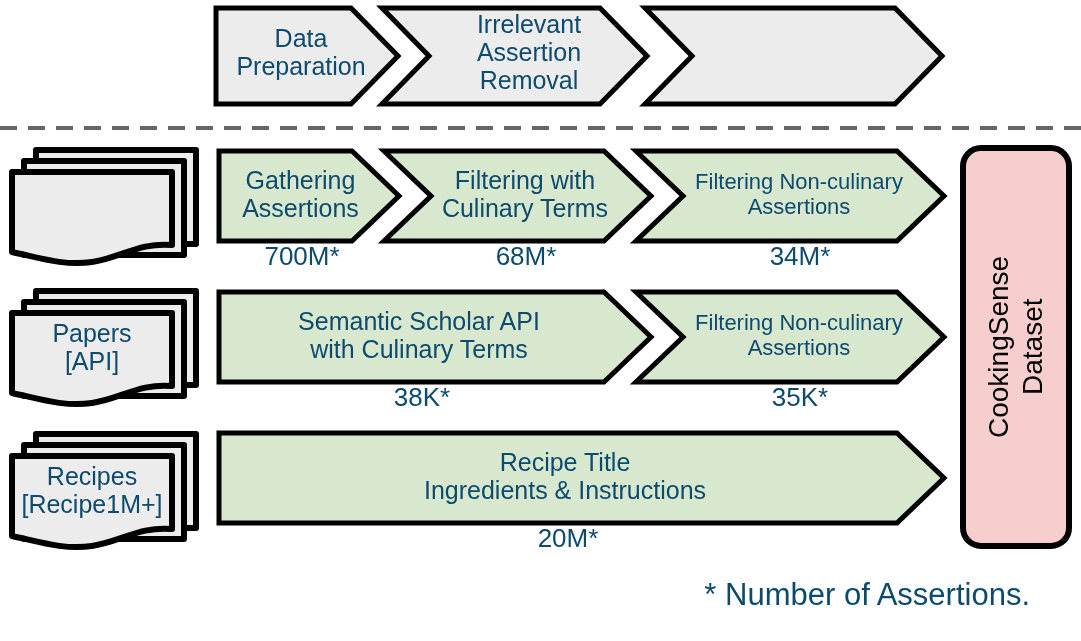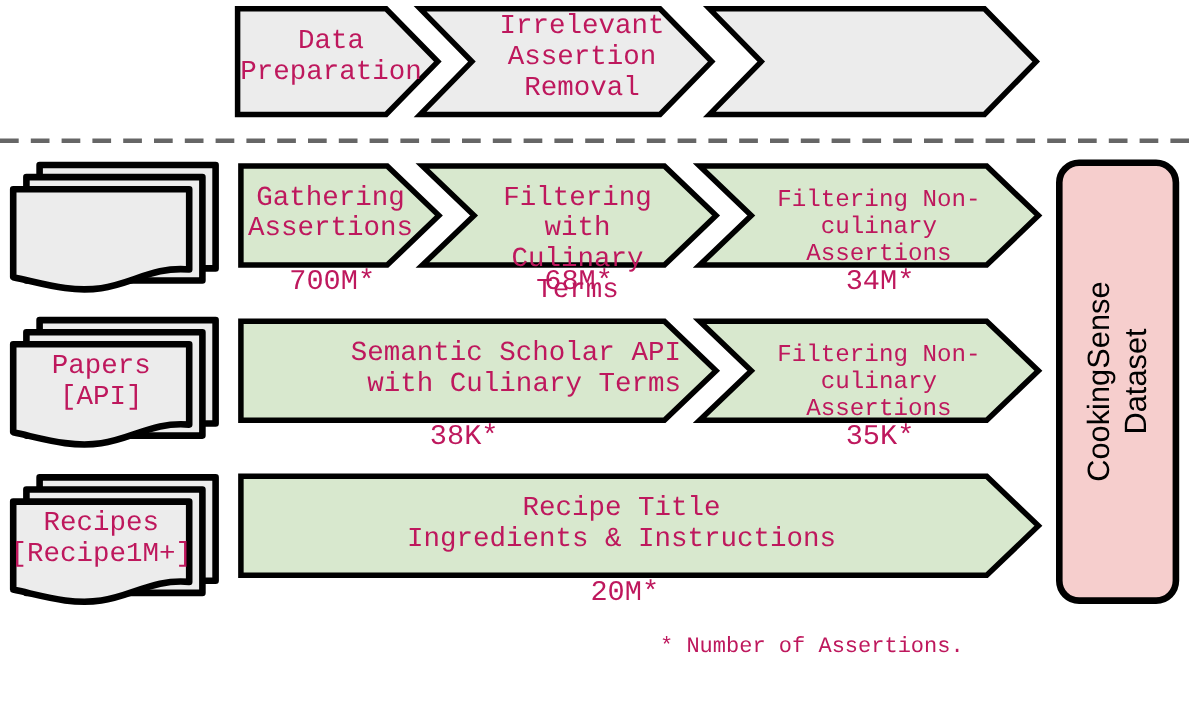--- a/index.html
+++ b/index.html
@@ -26,32 +26,31 @@
   }
   .shape-fill-gray { fill: #ececec; stroke: #000000; stroke-width: 5; stroke-linejoin: miter; }
   .shape-fill-green { fill: #d8e8ce; stroke: #000000; stroke-width: 5; stroke-linejoin: miter; }
   .shape-fill-pink  { fill: #f6cecd; stroke: #000000; stroke-width: 6; stroke-linejoin: round; }
   .doc-sheet { fill: #ececec; stroke: #000000; stroke-width: 6; stroke-linejoin: round; }
   .divider-line { stroke: #666666; stroke-width: 4; stroke-dasharray: 17 11; fill: none; }
 
   .lbl {
     position: absolute;
     text-align: center;
-    color: #be185d;
+    color: #0c4a6e;
     line-height: 1.12;
     white-space: pre-line;
     pointer-events: none;
-    font-family: Liberation Mono, monospace;
   }
   .stage-label { font-size: 25px; }
   .proc-label-lg { font-size: 25px; }
   .proc-label-sm { font-size: 22px; }
   .count-label { font-size: 26px; }
   .src-label { font-size: 25px; }
-  .footnote-label { font-size: 20px; text-align: left; }
+  .footnote-label { font-size: 31px; text-align: right; }
   .vert-label {
     position: absolute;
     font-size: 28px;
     text-align: center;
     color: #000;
     writing-mode: vertical-rl;
     transform: rotate(180deg);
     line-height: 1.2;
     white-space: pre-line;
   }
@@ -116,21 +115,21 @@
 Assertions</div>
   <div class="lbl proc-label-lg" style="left:431px; top:166px; width:188px;">Filtering with
 Culinary Terms</div>
   <div class="lbl proc-label-sm" style="left:683px; top:170px; width:232px;">Filtering Non-culinary
 Assertions</div>
 
   <div class="lbl count-label" style="left:222px; top:242px; width:160px;">700M*</div>
   <div class="lbl count-label" style="left:434px; top:242px; width:184px;">68M*</div>
   <div class="lbl count-label" style="left:686px; top:242px; width:228px;">34M*</div>
 
-  <div class="lbl proc-label-lg" style="left:219px; top:307px; width:400px;text-align:right;">Semantic Scholar API
+  <div class="lbl proc-label-lg" style="left:219px; top:307px; width:400px;">Semantic Scholar API
 with Culinary Terms</div>
   <div class="lbl proc-label-sm" style="left:683px; top:311px; width:232px;">Filtering Non-culinary
 Assertions</div>
 
   <div class="lbl count-label" style="left:222px; top:383px; width:400px;">38K*</div>
   <div class="lbl count-label" style="left:686px; top:383px; width:228px;">35K*</div>
 
   <div class="lbl proc-label-lg" style="left:219px; top:448px; width:692px;">Recipe Title
 Ingredients &amp; Instructions</div>
   <div class="lbl count-label" style="left:222px; top:524px; width:692px;">20M*</div>

